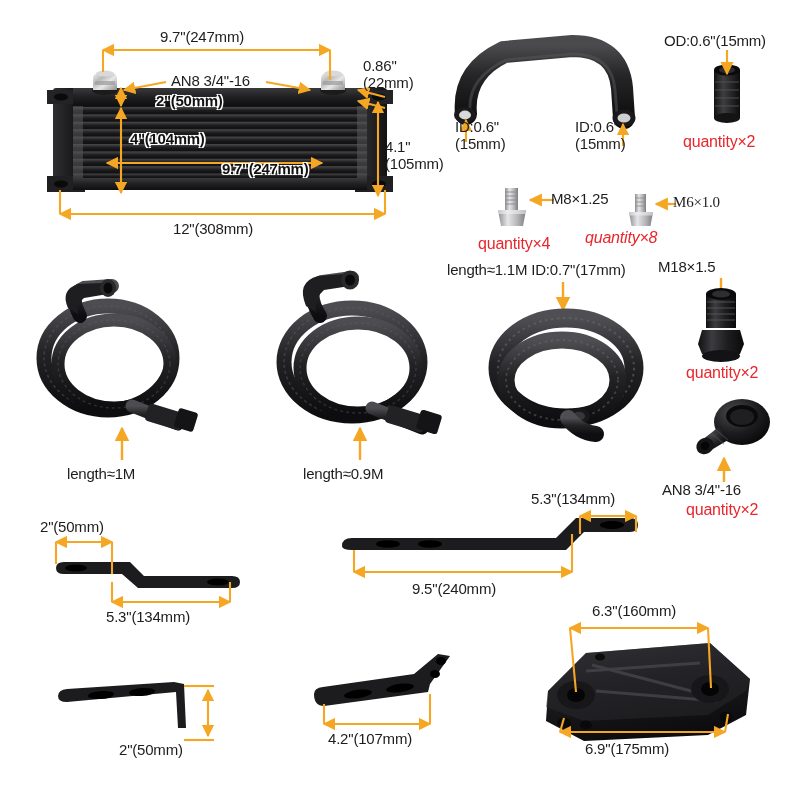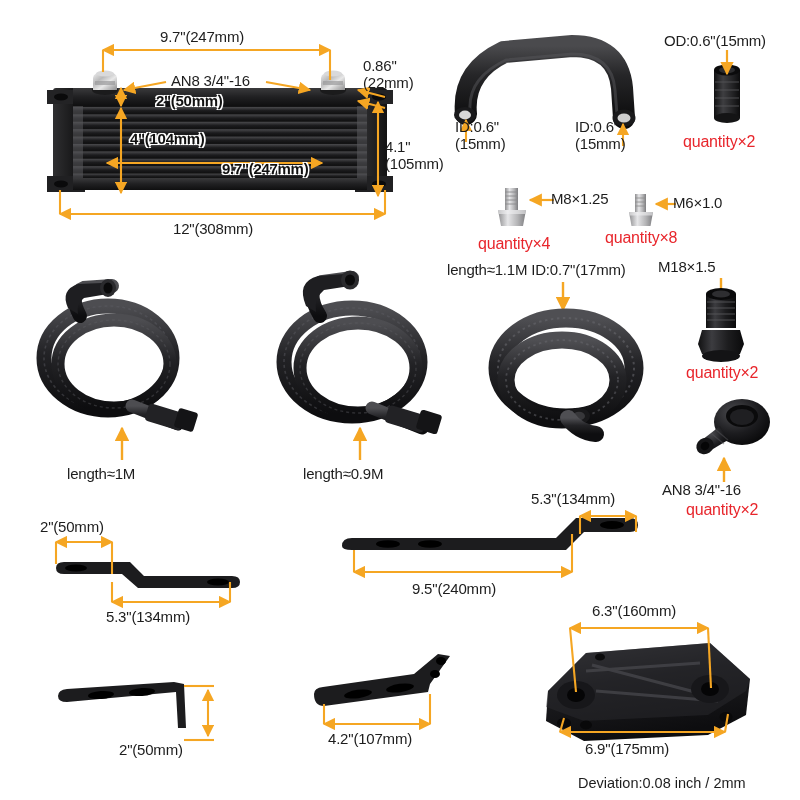--- a/index.html
+++ b/index.html
@@ -260,22 +260,22 @@
       <line x1="11" y1="6" x2="22" y2="6"></line>
         <line x1="11" y1="10" x2="22" y2="10"></line>
       <line x1="11" y1="14" x2="22" y2="14"></line>
     </g>
     <path d="M5 20 L29 20 L26.5 34 L7.5 34 Z" fill="url(#boltG)"></path>
     <path d="M5 20 L29 20 L28 23.5 L6 23.5 Z" fill="#f0f0f2" opacity="0.6"></path>
   </svg>
   <svg class="art" style="left:650px; top:196px;" width="32" height="20" viewBox="0 0 32 20">
     <line x1="26" y1="8" x2="6" y2="8" stroke="#F5A623" stroke-width="2.2" marker-end="url(#ar)"></line>
   </svg>
-  <span class="lbl" style="left:673px; top:194px;">M6×1.0</span>
-  <span class="qty" style="left:605px; top:229px;">quantity×8</span>
+  <span class="lbl" style="left:673px; top:194px;font-family:Liberation Serif, serif;">M6×1.0</span>
+  <span class="qty" style="left:585px; top:229px;font-style:italic;">quantity×8</span>
 
   <svg class="art" style="left:28px; top:278px;" width="180" height="160" viewBox="0 0 180 160">
     <defs>
       <linearGradient id="brG" x1="0" y1="0" x2="0" y2="1">
         <stop offset="0" stop-color="#4d4d51"></stop>
         <stop offset="0.45" stop-color="#232326"></stop>
         <stop offset="1" stop-color="#0d0d0f"></stop>
       </linearGradient>
     </defs>
     <ellipse cx="80" cy="80" rx="64" ry="52" fill="none" stroke="url(#brG)" stroke-width="15"></ellipse>
@@ -491,15 +491,14 @@
       <line x1="40" y1="28" x2="46" y2="92"></line>
       <line x1="178" y1="28" x2="181" y2="88"></line>
       <line x1="30" y1="132" x2="195" y2="132" marker-start="url(#arS)" marker-end="url(#ar)"></line>
       <line x1="30" y1="132" x2="34" y2="118"></line>
       <line x1="195" y1="132" x2="198" y2="114"></line>
     </g>
   </svg>
   <span class="lbl" style="left:592px; top:602px;">6.3"(160mm)</span>
   <span class="lbl" style="left:585px; top:740px;">6.9"(175mm)</span>
 
-  <span class="dev" style="left:578px; top:775px;">Deviation:0.08 inch / 2mm</span>
 
 </div>
 
 </body></html>

